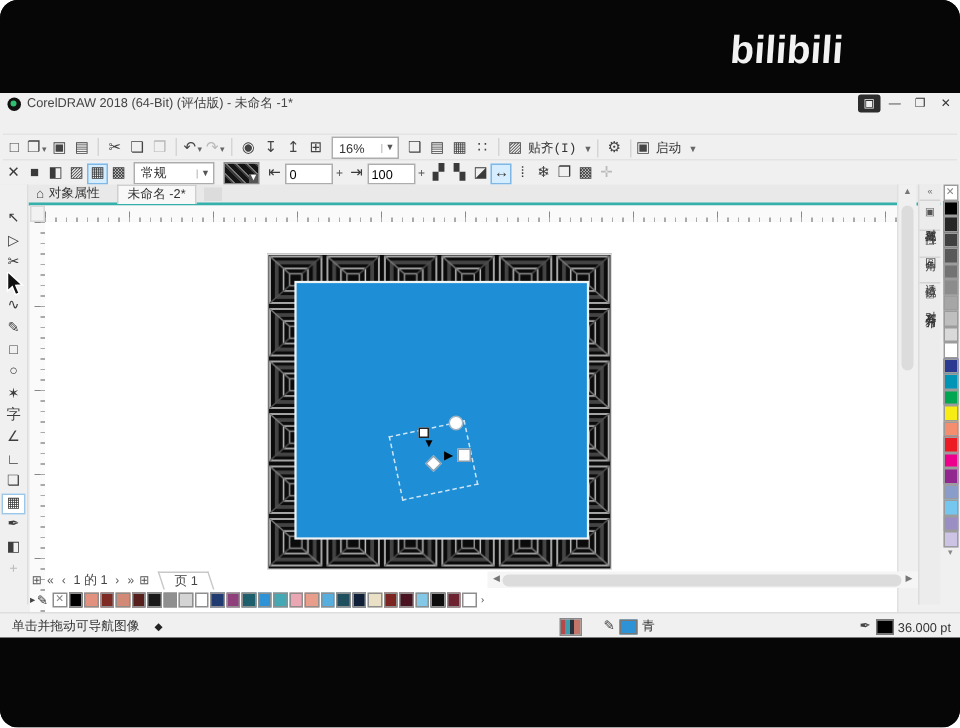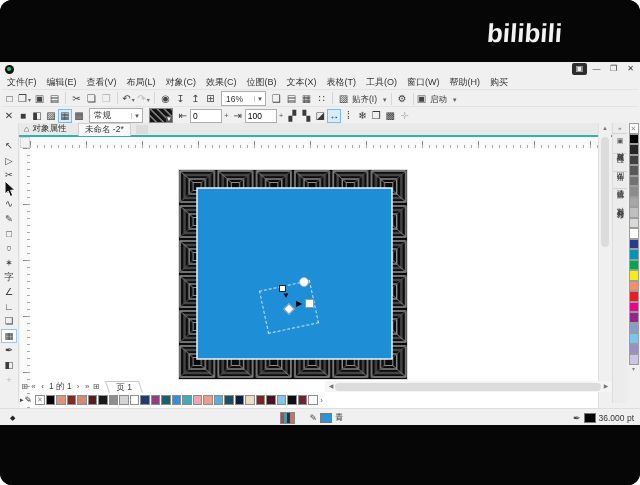--- a/index.html
+++ b/index.html
@@ -25,21 +25,21 @@
   #menubar{position:absolute;left:2px;top:14px;width:636px;height:13px;display:flex;align-items:center;}
   .menu-item{padding:0 5px;font-size:9px;color:#333;white-space:nowrap;}
 
   #toolbar{position:absolute;left:2px;top:27px;width:636px;height:17px;display:flex;align-items:center;border-top:1px solid #e3e3e3;}
   .tbtn{min-width:15px;height:14px;line-height:14px;text-align:center;font-size:10px;color:#444;position:relative;}
   .tbtn.disabled{color:#b8b8b8;}
   .tbtn .dd{font-size:6px;color:#666;margin-left:1px;}
   .tsep{width:1px;height:12px;background:#d5d5d5;margin:0 3px;}
   .combo{height:13px;background:#fff;border:1px solid #adadad;display:flex;align-items:center;font-size:8.5px;padding:0 2px 0 4px;margin:0 3px;}
   .combo .dd{font-size:6px;color:#555;margin-left:4px;border-left:1px solid #ccc;padding-left:2px;}
-  .tlabel{font-size:8.5px;color:#333;margin:0 1px;}
+  .tlabel{font-size:8.5px;color:#333;margin:0 1px;font-family:Liberation Mono, monospace;}
 
   #propbar{position:absolute;left:2px;top:44px;width:636px;height:17px;display:flex;align-items:center;border-top:1px solid #e3e3e3;}
   .pbtn{min-width:14px;height:14px;line-height:14px;text-align:center;font-size:10px;color:#3a3a3a;}
   .pbtn.active{background:#d6ecff;border:1px solid #7fb8e6;box-sizing:border-box;line-height:12px;}
   .pbtn.disabled{color:#bbb;}
   .numfield{width:26px;height:12px;border:1px solid #adadad;background:#fff;font-size:8.5px;padding:0 2px;font-family:"Liberation Sans","DejaVu Sans",sans-serif;}
   .spin{font-size:8px;color:#555;margin:0 2px;}
   #pattern-picker{width:22px;height:13px;border:1px solid #8a8a8a;margin:0 3px;background:
     repeating-linear-gradient(45deg,#141414 0 3px,#3c3c3c 3px 4px,#777 4px 5px);display:flex;align-items:flex-end;justify-content:flex-end;}
   #pattern-picker .dd{font-size:6px;color:#fff;background:#555;line-height:6px;}
@@ -127,43 +127,29 @@
 <div id="stage">
 
   <div id="video-top">
     <div id="overlay-logo">bilibili</div>
   </div>
 
   <div id="app">
 
     <div id="titlebar">
       <span id="app-icon"></span>
+      <span id="window-title">CorelDRAW 2018 (64-Bit) (评估版) - 未命名 -1*</span>
       <span id="win-controls">
           <span class="winbtn dark">▣</span>
           <span class="winbtn">—</span>
           <span class="winbtn">❐</span>
           <span class="winbtn">✕</span>
         </span>
     </div>
 
-    <div id="menubar">
-        <span class="menu-item">文件(F)</span>
-        <span class="menu-item">编辑(E)</span>
-        <span class="menu-item">查看(V)</span>
-        <span class="menu-item">布局(L)</span>
-        <span class="menu-item">对象(C)</span>
-        <span class="menu-item">效果(C)</span>
-        <span class="menu-item">位图(B)</span>
-        <span class="menu-item">文本(X)</span>
-        <span class="menu-item">表格(T)</span>
-        <span class="menu-item">工具(O)</span>
-        <span class="menu-item">窗口(W)</span>
-        <span class="menu-item">帮助(H)</span>
-        <span class="menu-item">购买</span>
-      </div>
 
     <div id="toolbar">
       <span id="toolbar-left" style="display: flex;">
           <span class="tbtn">□</span>
           <span class="tbtn">❐<span class="dd">▾</span></span>
           <span class="tbtn">▣</span>
           <span class="tbtn">▤</span>
           <span class="tsep"></span>
           <span class="tbtn">✂</span>
           <span class="tbtn">❏</span>
@@ -406,20 +392,21 @@
           <div class="swatch-h" style="background: rgb(74, 18, 32);"></div>
           <div class="swatch-h" style="background: rgb(132, 200, 232);"></div>
           <div class="swatch-h" style="background: rgb(12, 12, 12);"></div>
           <div class="swatch-h" style="background: rgb(110, 36, 48);"></div>
           <div class="swatch-h" style="background: rgb(255, 255, 255);"></div>
         </span>
       <span id="bp-scroll">›</span>
     </div>
 
     <div id="statusbar">
+      <span id="status-hint">单击并拖动可导航图像</span>
       <span id="status-sep">◆</span>
       <span id="object-preview-icon"></span>
       <span id="fill-group">
         <span class="staticon">✎</span>
         <span class="mini-swatch" id="fill-swatch" style="background: rgb(45, 147, 214);"></span>
         <span class="statlabel">青</span>
       </span>
       <span id="outline-group">
         <span class="staticon">✒</span>
         <span class="mini-swatch" id="outline-swatch" style="background: rgb(0, 0, 0);"></span>

